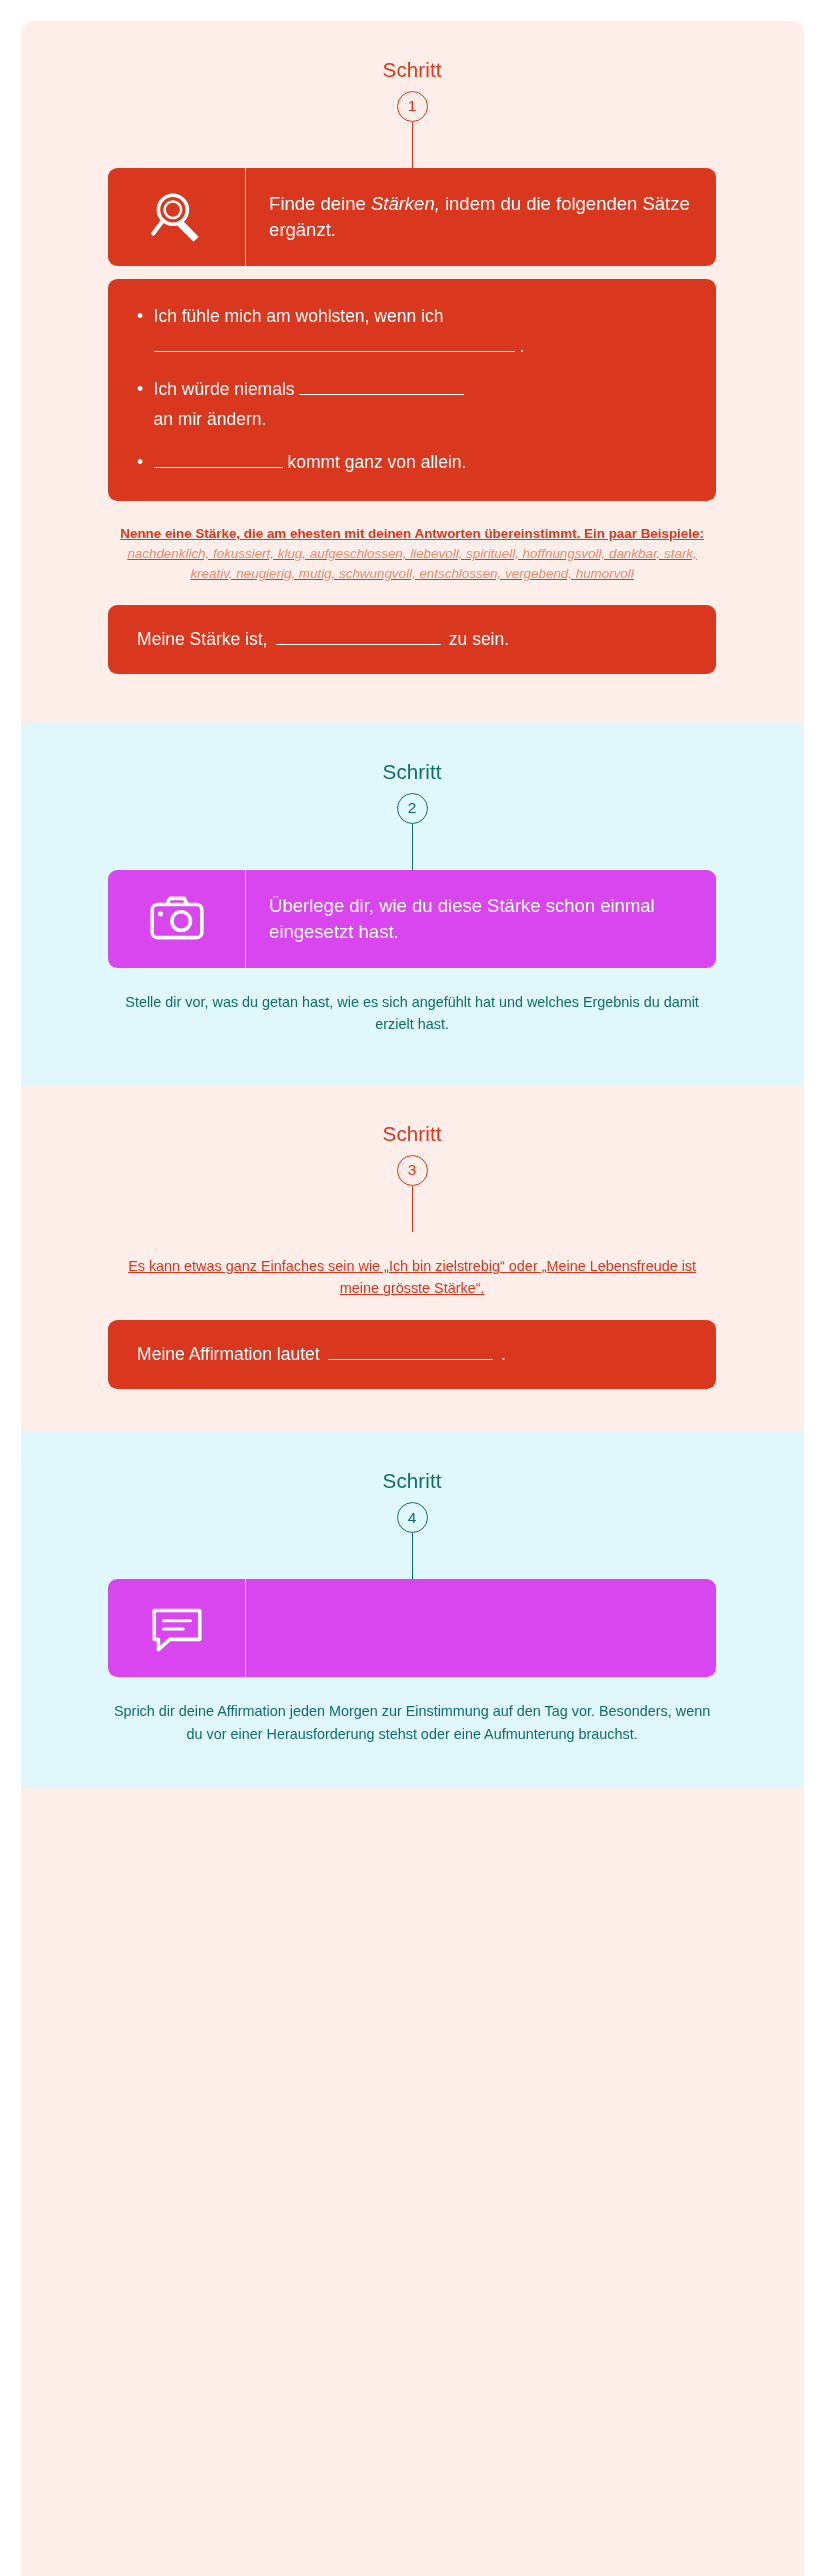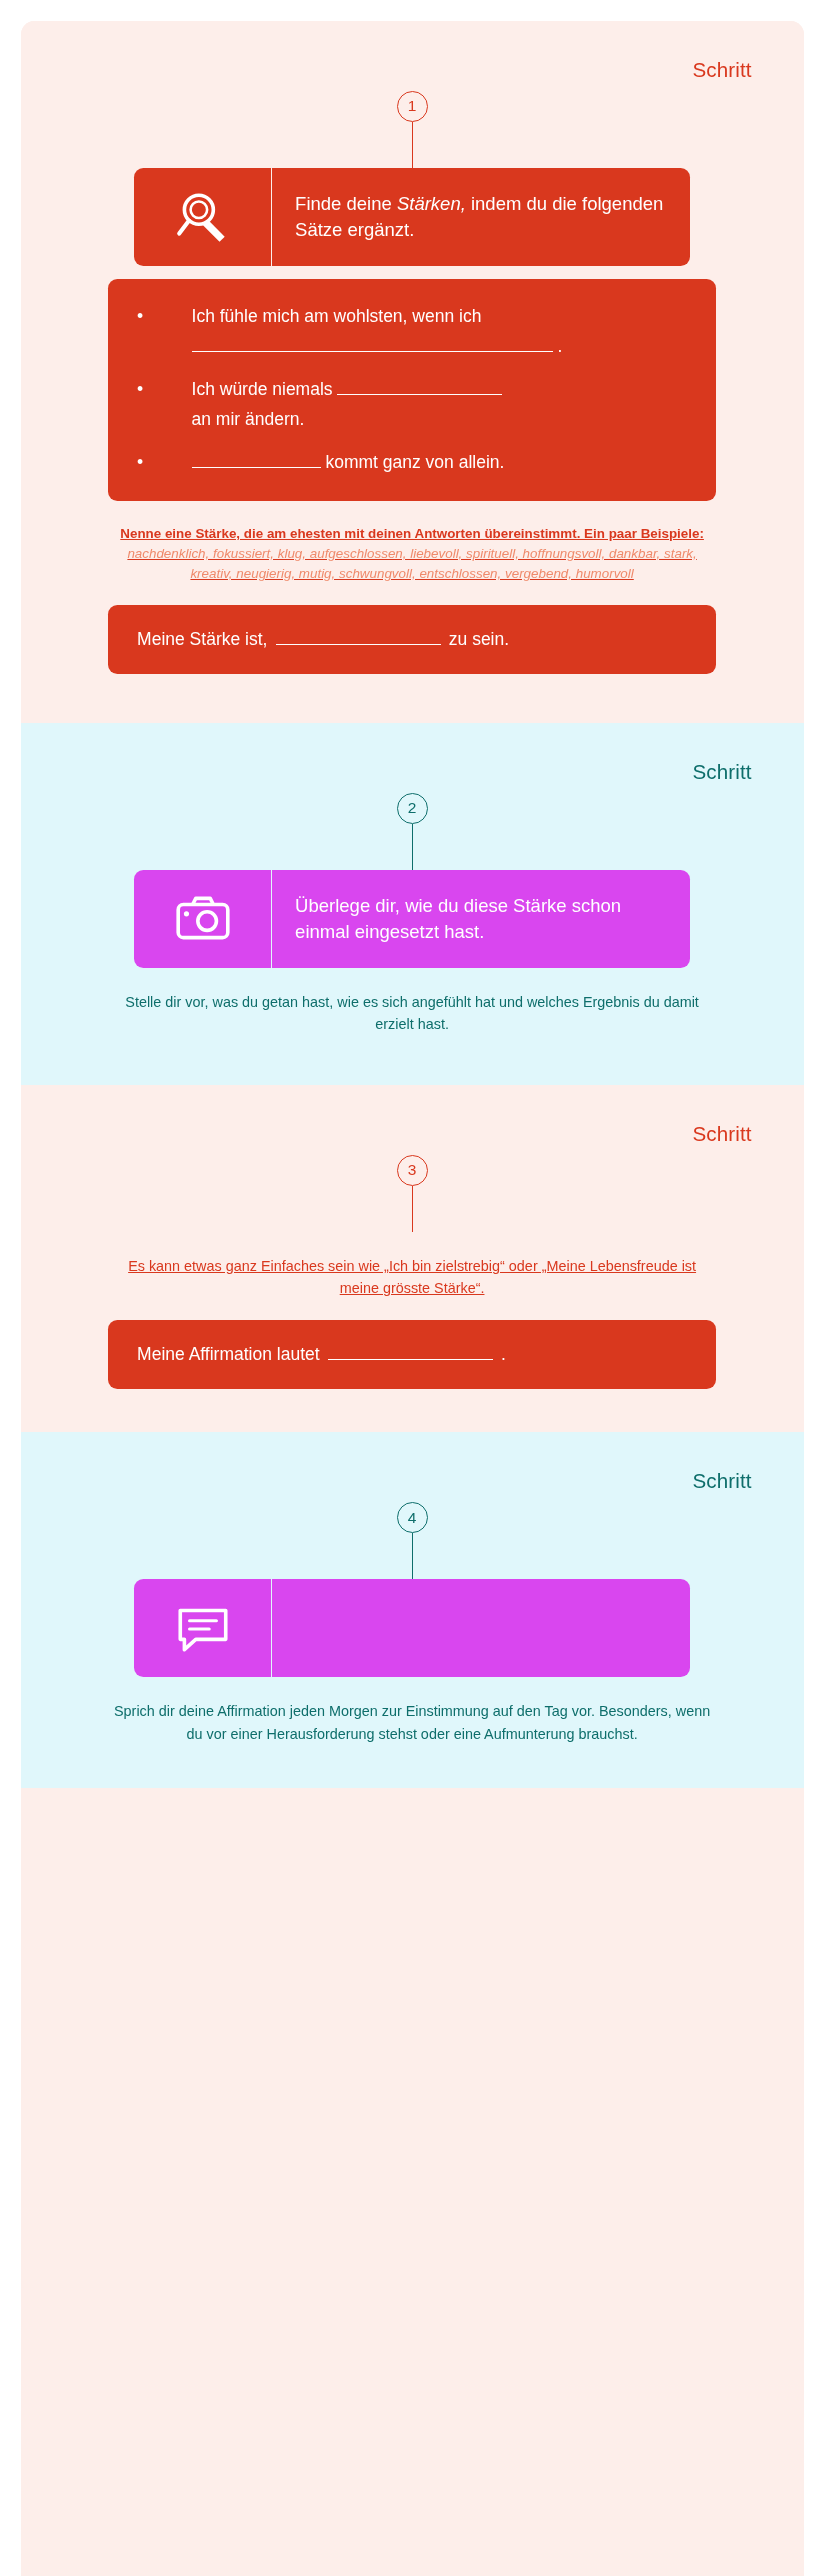--- a/index.html
+++ b/index.html
@@ -40,21 +40,20 @@
   .step.red   { background: #fdeeea; }
   .step.teal  { background: #e0f7fb; }
 
   .step-head {
     text-align: center;
     padding-top: 37px;
   }
   .step-word {
     font-size: 20.6px;
     letter-spacing: 0.1px;
-    text-align: right;
   }
   .red .step-word  { color: #d9381e; }
   .teal .step-word { color: #0e6e6b; }
 
   .step-num {
     margin: 9.3px auto 0 auto;
     width: 31px;
     height: 31px;
     border-radius: 50%;
     border: 1px solid currentColor;
@@ -74,21 +73,21 @@
   }
   .red .connector  { background: #d9381e; }
   .teal .connector { background: #0e6e6b; }
 
   
   .headline-card {
     display: flex;
     align-items: stretch;
     border-radius: 9.3px;
     overflow: hidden;
-    width: 556px;
+    width: 608px;
     margin: 0 auto;
     min-height: 98px;
   }
   .red .headline-card  { background: #d9381e; }
   .teal .headline-card { background: #d946ef; }
 
   .icon-cell {
     width: 138px;
     display: flex;
     align-items: center;
@@ -127,21 +126,21 @@
     display: flex;
     gap: 10.3px;
     margin-bottom: 17.5px;
   }
   .bullet-row:last-child { margin-bottom: 0; }
   .bullet-dot {
     flex: 0 0 auto;
     font-size: 17.5px;
     line-height: 1.5;
   }
-  .bullet-body { flex: 1 1 auto; margin-left: 38px; }
+  .bullet-body { flex: 1 1 auto; }
   .rule {
     display: inline-block;
     border-bottom: 1px solid #ffffff;
     height: 13.4px;
     vertical-align: baseline;
   }
   .rule.w-long  { width: 361px; }
   .rule.w-mid   { width: 165px; }
   .rule.w-short { width: 129px; }
   .line2 { margin-top: 3.1px; }

